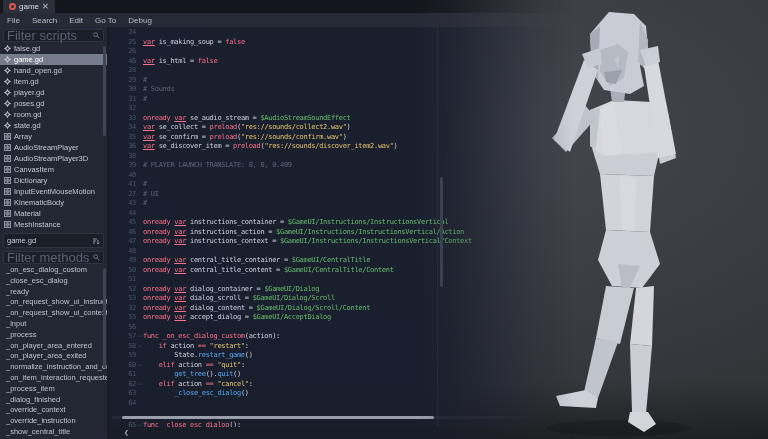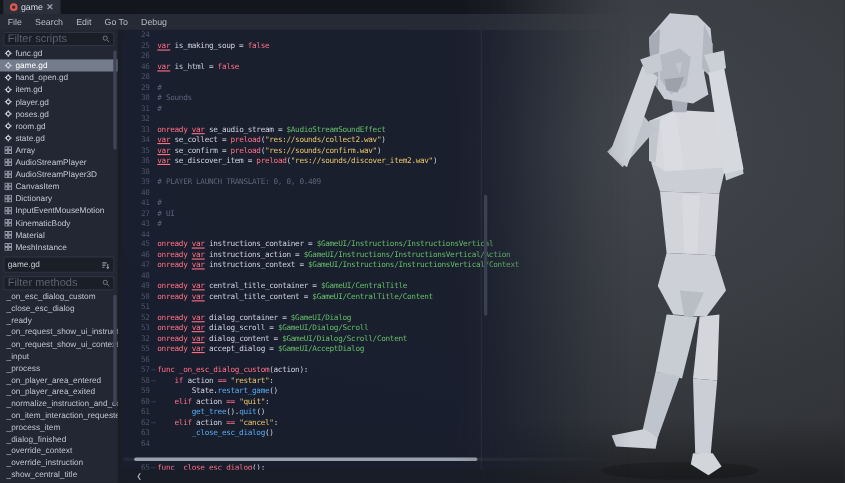--- a/index.html
+++ b/index.html
@@ -18,21 +18,21 @@
   .godot-icon{width:7px;height:7px;border-radius:50%;border:2px solid #e2574b;box-sizing:border-box;flex:none;}
   .close-x{color:#9ba2b1;font-size:8px;line-height:13px;font-weight:bold;}
   .newtab{color:#8b93a4;font-size:10px;line-height:12px;margin-left:7px;}
   .menubar{height:14px;background:#262a35;display:flex;align-items:center;gap:12px;padding-left:7px;font-size:8px;color:#b7bdc9;}
   .menu-item{cursor:default;}
   .body{position:absolute;top:27px;left:0;width:575px;height:412px;display:flex;}
   
   .sidebar{width:110px;background:#232733;display:flex;flex-direction:column;border-right:3px solid #1a1d26;box-sizing:border-box;flex:none;}
   .filter{margin:2px 3px 1px 3px;height:11px;background:#1a1e27;border:1px solid #2d3342;border-radius:2px;
           display:flex;align-items:center;justify-content:space-between;padding:0 3px;flex:none;}
-  .filter input{flex:1;min-width:0;background:transparent;border:none;outline:none;color:#aab0bd;font-size:10px;font-family:"Liberation Sans",sans-serif;padding:0;}
+  .filter input{flex:1;min-width:0;background:transparent;border:none;outline:none;color:#aab0bd;font-size:13px;font-family:"Liberation Sans",sans-serif;padding:0;}
   .filter input::placeholder{color:#596172;}
   .mag{flex:none;opacity:.8;}
   .list{position:relative;overflow:hidden;}
   .scripts-list{height:188px;flex:none;}
   .methods-list{flex:1;}
   .row{display:flex;align-items:center;gap:3px;height:11px;padding:0 4px;font-size:7.5px;color:#c2c7d2;white-space:nowrap;overflow:hidden;}
   .row.selected{background:#757c8c;color:#ffffff;}
   .row .ric{flex:none;display:inline-flex;}
   .mrow{height:10.8px;line-height:10.8px;padding:0 6px;font-size:7.5px;color:#bdc2cd;white-space:nowrap;overflow:hidden;}
   .script-header{height:13px;background:#1a1e27;border:1px solid #2d3342;border-radius:2px;margin:2px 3px 1px 3px;
@@ -147,21 +147,21 @@
         <div class="row">
               <span class="ric">
                 <svg width="7" height="7" viewBox="0 0 8 8">
                   <circle cx="4" cy="4" r="2" fill="none" stroke="#cfd4de" stroke-width="1.2"></circle>
                   <line x1="4" y1="0.3" x2="4" y2="2" stroke="#cfd4de"></line>
                   <line x1="4" y1="6" x2="4" y2="7.7" stroke="#cfd4de"></line>
                   <line x1="0.3" y1="4" x2="2" y2="4" stroke="#cfd4de"></line>
                   <line x1="6" y1="4" x2="7.7" y2="4" stroke="#cfd4de"></line>
                 </svg>
               </span>
-              <span>func.gd</span>
+              <span>false.gd</span>
             </div>
             <div class="row selected">
               <span class="ric">
                 <svg width="7" height="7" viewBox="0 0 8 8">
                   <circle cx="4" cy="4" r="2" fill="none" stroke="#cfd4de" stroke-width="1.2"></circle>
                   <line x1="4" y1="0.3" x2="4" y2="2" stroke="#cfd4de"></line>
                   <line x1="4" y1="6" x2="4" y2="7.7" stroke="#cfd4de"></line>
                   <line x1="0.3" y1="4" x2="2" y2="4" stroke="#cfd4de"></line>
                   <line x1="6" y1="4" x2="7.7" y2="4" stroke="#cfd4de"></line>
                 </svg>

